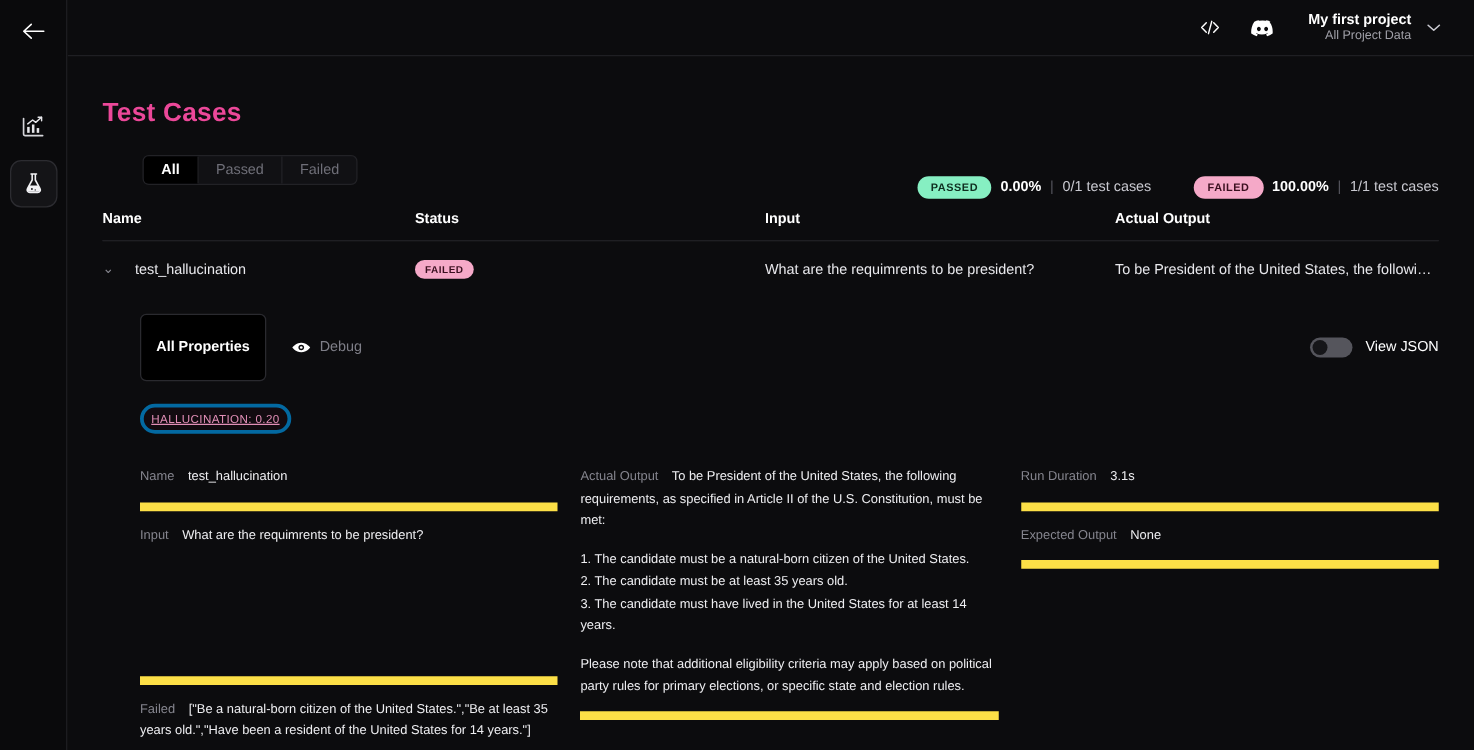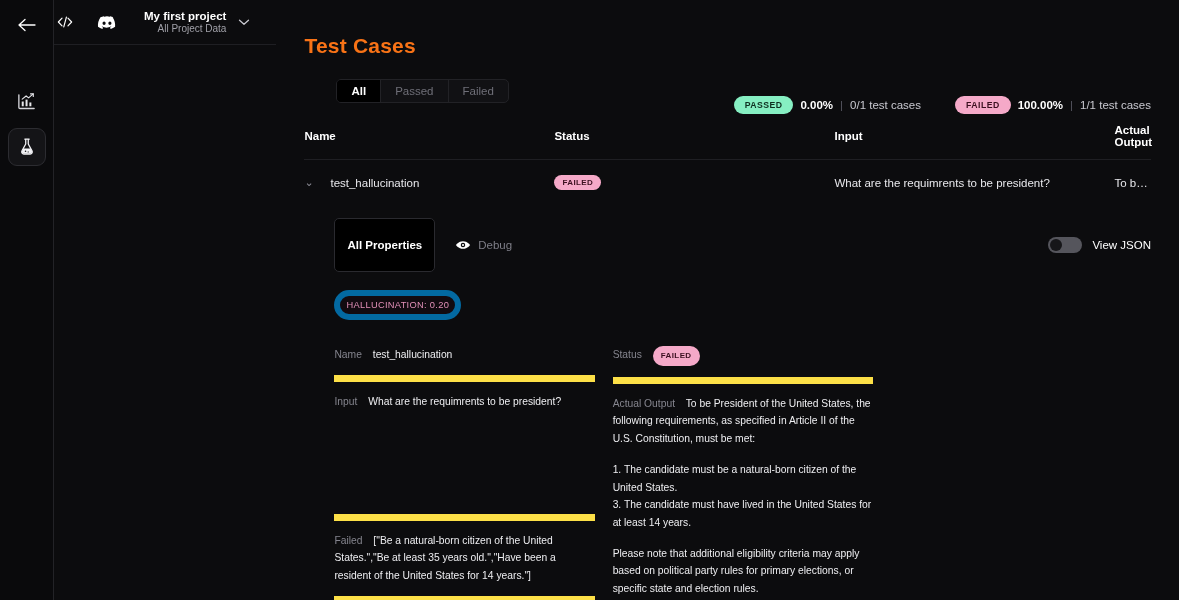--- a/index.html
+++ b/index.html
@@ -21,39 +21,39 @@
   }
   .side-back { margin-top: 11px; width: 40px; height: 28px;
     display: flex; align-items: center; justify-content: center; cursor: pointer; }
   .side-nav { margin-top: 43px; display: flex; flex-direction: column;
     align-items: center; gap: 8px; }
   .side-btn { width: 38px; height: 38px; border-radius: 9px;
     display: flex; align-items: center; justify-content: center; cursor: pointer; }
   .side-btn.active { background: #141417; border: 1px solid #2c2c31; }
 
   
-  .main { flex: 1; height: 600px; display: flex; flex-direction: row;
+  .main { flex: 1; height: 600px; display: flex; flex-direction: column;
           background: #0c0c0e; overflow: hidden; }
 
   .topbar {
     height: 45px; min-height: 45px;
     border-bottom: 1px solid #1f1f23;
     display: flex; align-items: center; justify-content: flex-end;
     padding-right: 26px; gap: 20px;
   }
   .topbar-icon { width: 22px; height: 22px; display: flex;
     align-items: center; justify-content: center; cursor: pointer; color: #fff; }
   .proj { display: flex; align-items: center; gap: 12px; cursor: pointer; margin-left: 6px; }
   .proj-txt { text-align: right; line-height: 1.25; }
   .proj-name { font-size: 11.5px; font-weight: bold; color: #fff; }
   .proj-sub { font-size: 10px; color: #a0a0a8; }
 
   .content { flex: 1; padding: 0 28px 0 28px; overflow: hidden; position: relative; }
 
-  .page-title { font-size: 21px; font-weight: bold; color: #f97316;
+  .page-title { font-size: 21px; font-weight: bold; color: #ec4899;
                 margin: 34px 0 0 0; letter-spacing: .2px; }
 
   .filter-row { margin-top: 21px; display: flex; align-items: center; padding-left: 32px; }
   .seg { display: inline-flex; border: 1px solid #222226; border-radius: 5px;
          overflow: hidden; background: #111114; }
   .seg-btn { padding: 5px 14px; font-size: 11.5px; color: #6f6f78;
              cursor: pointer; border-right: 1px solid #222226; background: transparent; }
   .seg-btn:last-child { border-right: none; }
   .seg-btn.active { background: #000; color: #fff; font-weight: bold; }
 
@@ -96,23 +96,23 @@
              padding: 20px 12px; font-size: 11.5px; color: #fff; font-weight: bold; cursor: pointer; }
   .tab-debug { display: flex; align-items: center; gap: 7px; font-size: 11.5px;
                color: #7e7e87; cursor: pointer; }
   .json-toggle { position: absolute; right: 0; display: flex; align-items: center; gap: 10px; }
   .switch { width: 34px; height: 16px; border-radius: 999px; background: #55555c;
             position: relative; cursor: pointer; }
   .switch .knob { position: absolute; left: 2px; top: 2px; width: 12px; height: 12px;
                   border-radius: 50%; background: #161619; }
   .json-label { font-size: 11.5px; color: #fff; }
 
-  .metric-pill { display: inline-block; margin-top: 18px; border: 6px solid #0369a1;
+  .metric-pill { display: inline-block; margin-top: 18px; border: 3px solid #0369a1;
     border-radius: 999px; padding: 4px 6px; font-size: 9.3px; color: #e28fb7;
-    letter-spacing: .3px; background: #120b10; }
+    letter-spacing: .3px; background: #120b10; text-decoration: underline; }
 
   .cols { display: flex; gap: 18px; margin-top: 26px; }
   .col { flex: 1; min-width: 0; }
   .col.c1 { max-width: 348px; } .col.c2 { max-width: 348px; }
   .field { border-bottom: 7px solid #fde047; padding: 0 0 11px 0; margin-bottom: 11px; }
   .field:last-child { }
   .field-inline { font-size: 10.3px; line-height: 1.72; }
   .flabel { color: #85858e; margin-right: 8px; }
   .fvalue { color: #eeeef1; }
   .out-body { font-size: 10.3px; line-height: 1.72; color: #eeeef1; }
@@ -277,41 +277,48 @@
             <div class="field">
               <div class="field-inline">
                 <span class="flabel">Failed</span>
                 <span class="fvalue">["Be a natural-born citizen of the United States.","Be at least 35 years old.","Have been a resident of the United States for 14 years."]</span>
               </div>
             </div>
           </div>
 
           <div class="col c2">
             <div class="field">
-              <div class="field-inline">
-                <span class="flabel">Status</span>
-                <span class="badge-sm" style="background:#f5a9c8;color:#3b1020;">FAILED</span>
-              </div>
-            </div>
-            <div class="field">
               <div class="out-body">
                 <p>
                   <span class="flabel">Actual Output</span>
                   <span>To be President of the United States, the following requirements, as specified in Article II of the U.S. Constitution, must be met:</span>
                 </p>
                 <div class="spacer"></div>
                 <p>1. The candidate must be a natural-born citizen of the United States.</p>
+                <p>2. The candidate must be at least 35 years old.</p>
                 <p>3. The candidate must have lived in the United States for at least 14 years.</p>
                 <div class="spacer"></div>
                 <p>Please note that additional eligibility criteria may apply based on political party rules for primary elections, or specific state and election rules.</p>
               </div>
             </div>
           </div>
 
           <div class="col">
+            <div class="field">
+              <div class="field-inline">
+                <span class="flabel">Run Duration</span>
+                <span class="fvalue">3.1s</span>
+              </div>
+            </div>
+            <div class="field">
+              <div class="field-inline">
+                <span class="flabel">Expected Output</span>
+                <span class="fvalue">None</span>
+              </div>
+            </div>
           </div>
 
         </div>
       </div>
 
     </div>
   </div>
 </div>
 
 </body></html>

